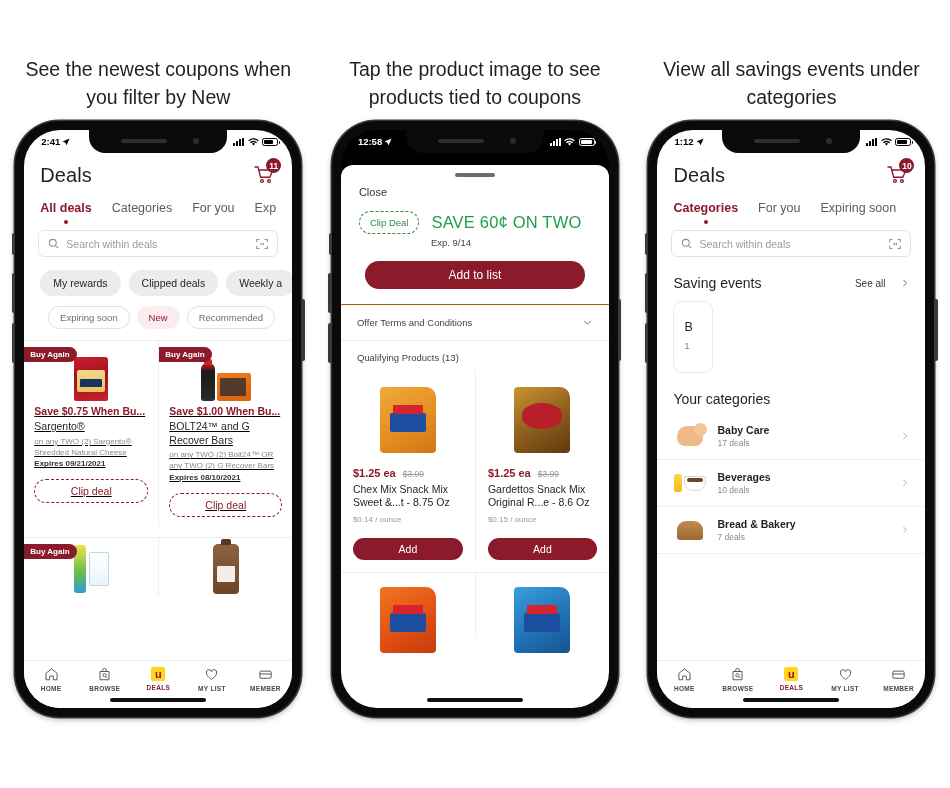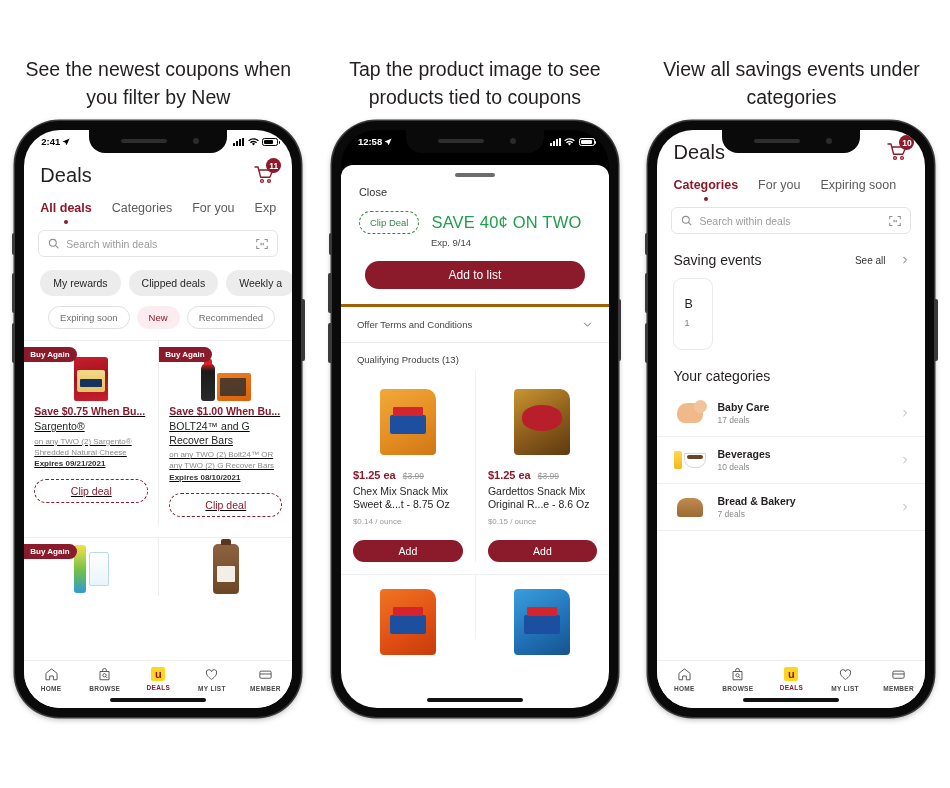--- a/index.html
+++ b/index.html
@@ -187,21 +187,21 @@
     font-size:9.5px; padding: 5px 10px; white-space:nowrap;
   }
   .save-head { color:#1f9e4b; font-size:16.5px; font-weight:500; letter-spacing:.2px; }
   .exp-sub { font-size:9.5px; color:#444; padding-left:90px; margin-top:3px; }
   .addtolist {
     margin: 13px 24px 0 24px; height:28px; background:#8b1a2b; color:#fff;
     border-radius:16px; display:flex; align-items:center; justify-content:center;
     font-size:12px; font-weight:500;
   }
   .accordion {
-    margin-top:15px; border-top:3px solid #a16207; border-bottom:1px solid #ececec;
+    margin-top:15px; border-top:1px solid #a16207; border-bottom:1px solid #ececec;
     padding: 12px 16px; display:flex; align-items:center; justify-content:space-between;
     font-size:9.5px; color:#444;
   }
   .qualifying { padding: 11px 16px 0 16px; font-size:9.5px; color:#444; }
   .prod-grid { display:flex; margin-top:6px; }
   .prod { width:50%; padding: 8px 12px 0 12px; }
   .prod + .prod { border-left:1px solid #f0f0f0; }
   .prod-img { height:86px; display:flex; align-items:center; justify-content:center; }
   .price-row { display:flex; align-items:flex-end; gap:7px; margin-top:4px; }
   .price-now { font-size:11px; font-weight:700; color:#8b1a2b; }
@@ -459,21 +459,21 @@
               </span>
           </div>
         </div>
 
         <div class="modal-sheet">
           <div class="grabber"></div>
           <div class="close-link">Close</div>
 
           <div class="clipdeal-row">
             <div class="clipdeal-pill">Clip Deal</div>
-            <div class="save-head">SAVE 40¢ ON TWO</div>
+            <div class="save-head">SAVE 60¢ ON TWO</div>
           </div>
           <div class="exp-sub">Exp. 9/14</div>
 
           <div class="addtolist">Add to list</div>
 
           <div class="accordion">
             <span>Offer Terms and Conditions</span>
             <svg width="11" height="11" viewBox="0 0 16 16">
                 <path d="M3.5 6 8 10.5 12.5 6" fill="none" stroke="#6a6a6a" stroke-width="1.4" stroke-linecap="round" stroke-linejoin="round"></path>
               </svg>
@@ -543,20 +543,42 @@
       <div class="btn-v1"></div>
       <div class="btn-v2"></div>
       <div class="btn-pwr"></div>
 
       <div class="screen">
         <div class="notch">
           <div class="speaker"></div>
           <div class="cam"></div>
         </div>
 
+        <div class="statusbar onwhite">
+          <div class="sb-left">
+            <span>1:12</span>
+            <svg class="loc-arrow" viewBox="0 0 10 10">
+                <path d="M9.5.5 .8 4.3l3.4 1.5 1.5 3.4z" fill="currentColor"></path>
+              </svg>
+          </div>
+          <div class="sb-right">
+            <span class="bars">
+                <i></i>
+                <i></i>
+                <i></i>
+                <i></i>
+              </span>
+            <svg width="11" height="8" viewBox="0 0 16 12">
+                <path d="M8 11.2 5.6 8.6a3.4 3.4 0 0 1 4.8 0zM8 6.2c-1.5 0-2.9.6-3.9 1.6L2.7 6.3A7.5 7.5 0 0 1 8 4.1c2 0 3.9.8 5.3 2.2l-1.4 1.5A5.4 5.4 0 0 0 8 6.2zM8 2.2c-2.6 0-5 1-6.7 2.8L0 3.6A11.4 11.4 0 0 1 8 .3c3.1 0 6 1.3 8 3.3l-1.3 1.4A9.4 9.4 0 0 0 8 2.2z" fill="currentColor"></path>
+              </svg>
+            <span class="batt">
+                <span style="width:10px"></span>
+              </span>
+          </div>
+        </div>
 
         <div class="app-title-row">
           <div class="app-title">Deals</div>
           <div class="cart">
             <svg width="24" height="24" viewBox="0 0 24 24">
               <path d="M3 4h3l2.6 10.2h9.2L21 7H7" fill="none" stroke="#8b1a2b" stroke-width="1.4" stroke-linecap="round" stroke-linejoin="round"></path>
               <circle cx="10" cy="18" r="1.4" fill="none" stroke="#8b1a2b" stroke-width="1.3"></circle>
               <circle cx="17" cy="18" r="1.4" fill="none" stroke="#8b1a2b" stroke-width="1.3"></circle>
             </svg>
             <div class="cart-badge">10</div>

